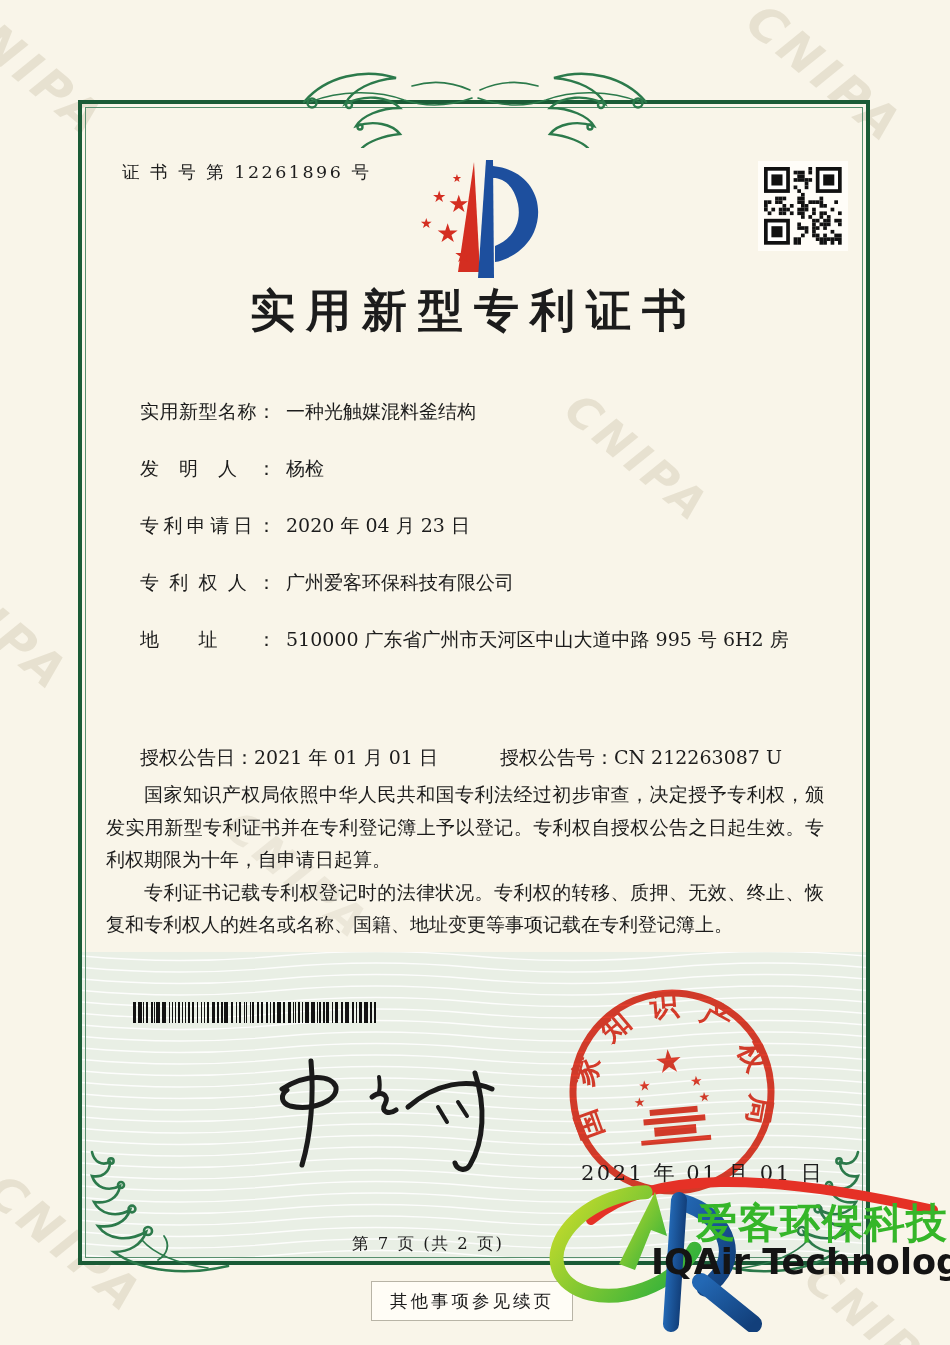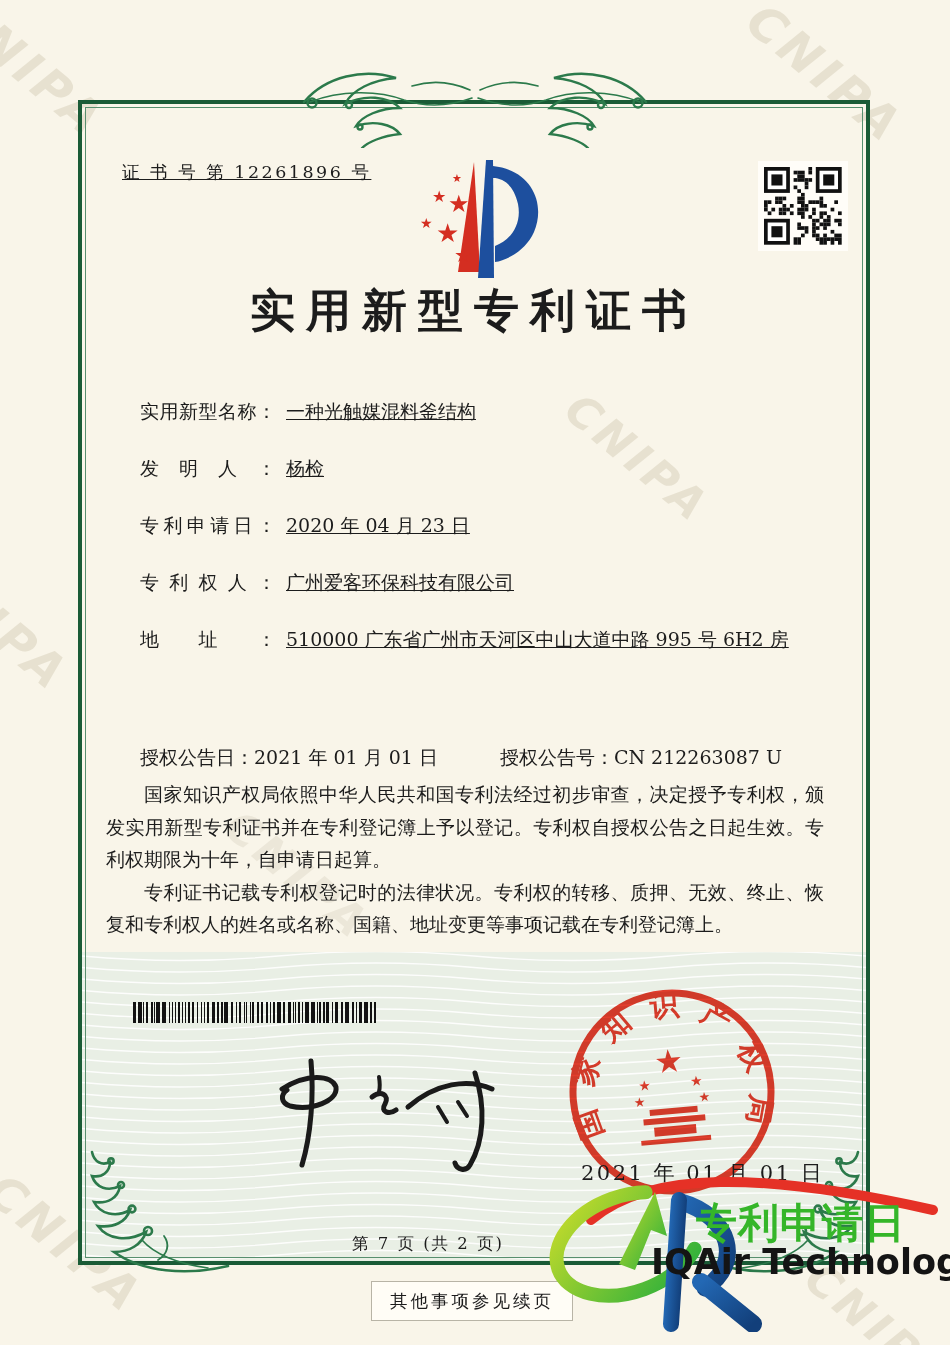--- a/index.html
+++ b/index.html
@@ -21,30 +21,30 @@
   .band svg{display:block;width:100%;height:100%;}
   
   .frame{position:absolute;left:78px;top:100px;width:792px;height:1165px;
          border:4px solid #1a5b36;box-sizing:border-box;z-index:3;pointer-events:none;}
   .frame-inner{position:absolute;inset:3px;border:1.5px solid #578f6e;}
   .orn{position:absolute;z-index:4;pointer-events:none;}
   .orn-top{left:300px;top:56px;width:350px;height:92px;}
   .orn-bl{left:58px;top:1140px;width:180px;height:140px;}
   .orn-br{left:712px;top:1140px;width:180px;height:140px;}
   
-  .certno{position:absolute;left:122px;top:160px;font-size:17.5px;letter-spacing:2.5px;z-index:5;text-decoration:underline;}
+  .certno{position:absolute;left:122px;top:160px;font-size:17.5px;letter-spacing:2.5px;z-index:5;}
   .cnipa-logo{position:absolute;left:396px;top:150px;width:168px;height:142px;z-index:5;}
   .qr{position:absolute;left:758px;top:161px;width:90px;height:90px;background:#fffdf8;
       padding:6px;box-sizing:border-box;z-index:5;}
   .qr svg{display:block;width:78px;height:78px;}
   .title{position:absolute;left:78px;top:281px;width:792px;margin:0;text-align:center;
          font-size:45px;font-weight:700;letter-spacing:11px;z-index:5;}
   
   .fields{position:absolute;left:140px;top:400px;z-index:5;}
-  .f-row{margin-bottom:35px;font-size:19px;line-height:22px;white-space:nowrap;text-decoration:underline;}
+  .f-row{margin-bottom:35px;font-size:19px;line-height:22px;white-space:nowrap;}
   .f-label{display:inline-block;width:136px;text-align:justify;text-align-last:justify;
            margin-right:10px;vertical-align:top;}
   .grant-row{position:absolute;left:140px;top:745px;font-size:19px;white-space:nowrap;z-index:5;text-align:right;}
   .grant-row .gap{display:inline-block;width:62px;}
   
   .body-text{position:absolute;left:106px;top:778px;width:718px;font-size:19px;
              line-height:32.5px;text-align:justify;z-index:5;}
   .body-text p{margin:0;text-indent:2em;}
   
   .barcode{position:absolute;left:133px;top:1002px;width:250px;height:21px;display:flex;z-index:5;}
@@ -446,17 +446,17 @@
       </defs>
       <path d="M58,48 C116,-2 230,0 400,38" fill="none" stroke="#e53126" stroke-width="10" stroke-linecap="round"></path>
       <g>
         <ellipse cx="95" cy="72" rx="74" ry="48" fill="none" stroke="url(#gGreen)" stroke-width="14" transform="rotate(-20 95 72)" pathLength="100" stroke-dasharray="76 24" stroke-dashoffset="-8" stroke-linecap="round"></ellipse>
         <polygon points="86,92 122,20 134,64 118,58 102,98" fill="url(#gGreen)"></polygon>
         <path d="M148,30 C198,44 210,92 172,116" fill="none" stroke="url(#gBlue)" stroke-width="17" stroke-linecap="round"></path>
         <path d="M146,28 L138,152" fill="none" stroke="url(#gBlue)" stroke-width="16" stroke-linecap="round"></path>
         <path d="M168,110 L220,152" fill="none" stroke="url(#gBlue)" stroke-width="18" stroke-linecap="round"></path>
       </g>
     </svg>
-    <div class="brand-cn">专利申请日</div>
+    <div class="brand-cn">爱客环保科技</div>
     <div class="brand-en">IQAir Technology</div>
   </div>
 
 </div>
 
 </body></html>

